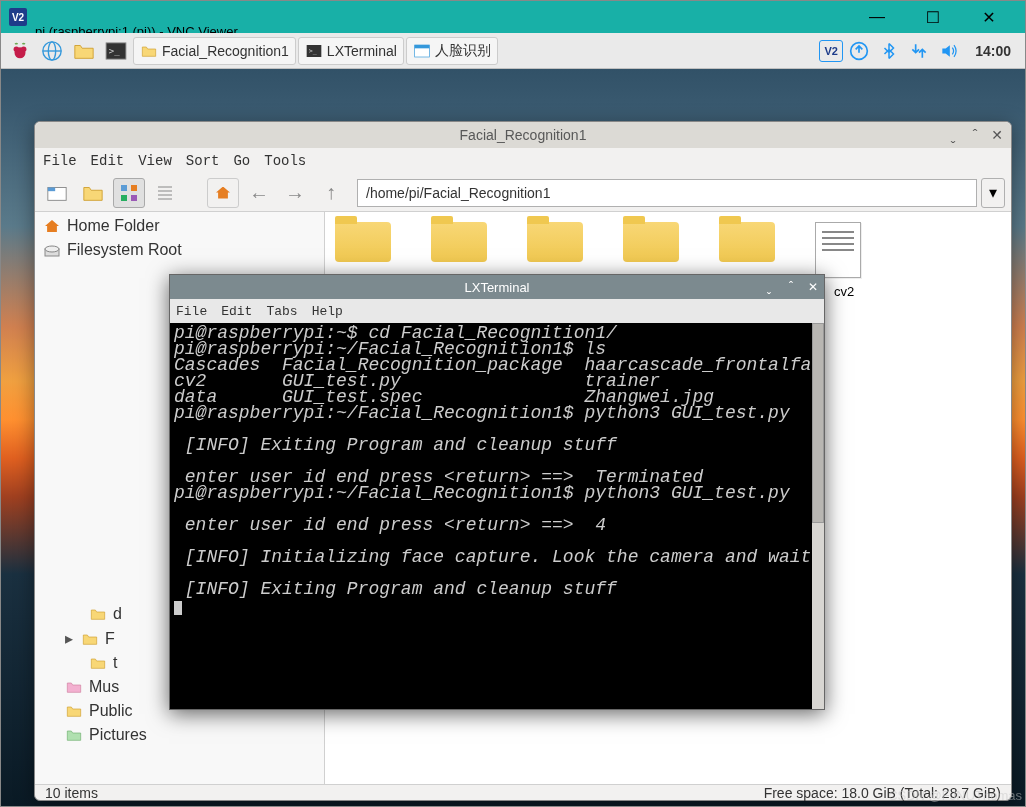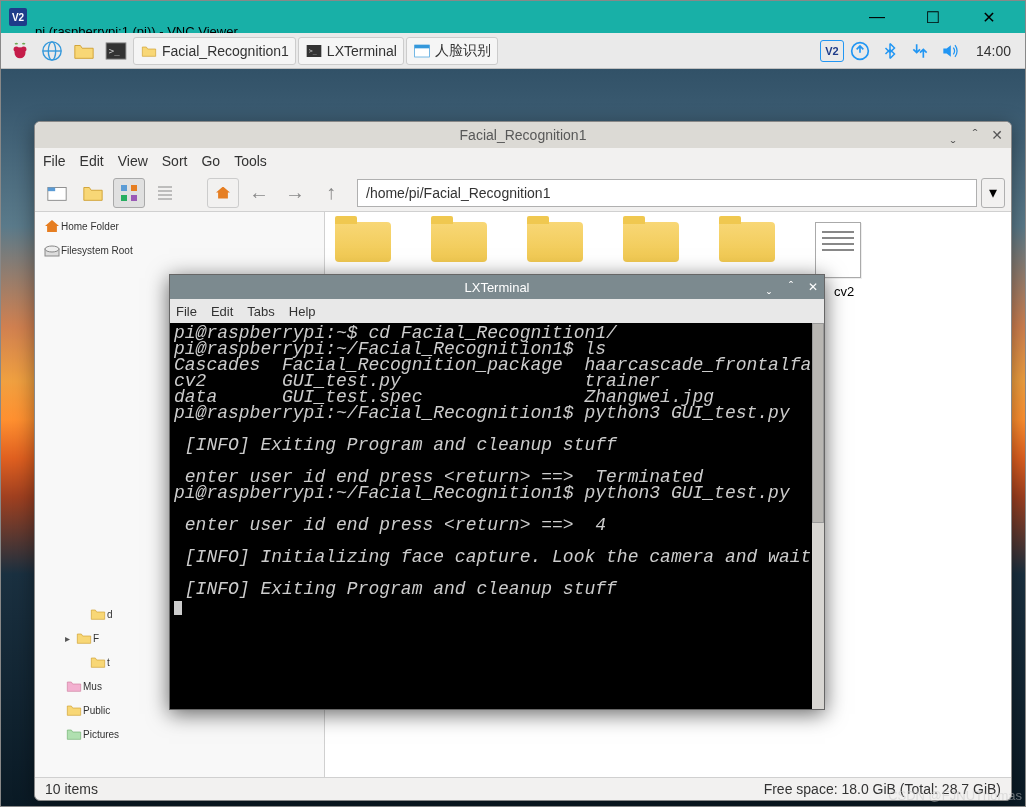--- a/index.html
+++ b/index.html
@@ -105,21 +105,21 @@
   border-radius: 3px;
   cursor: pointer;
   font-size: 14px;
   color: #333;
   gap: 4px;
   max-width: 195px;
   overflow: hidden;
 }
 .tb-task .ticon { width: 18px; height: 18px; display:flex; align-items:center; justify-content:center; }
 .tb-spacer { flex: 1; }
-.tb-clock { padding: 0 10px; font-size: 14px; color: #333; }
+.tb-clock { padding: 0 10px; font-size: 14px; color: #333; font-weight: bold; }
 .tb-sysicon {
   width: 28px; height: 28px;
   display: flex; align-items: center; justify-content: center;
   color: #2196f3;
   font-size: 18px;
   cursor: pointer;
 }
 
 
 .fm-window {
@@ -162,21 +162,21 @@
 }
 .fm-menubar {
   height: 26px;
   display: flex;
   align-items: center;
   padding: 0 8px;
   gap: 14px;
   font-size: 14px;
   color: #333;
 }
-.fm-menuitem { cursor: pointer; }
+.fm-menuitem { cursor: pointer; font-family: Liberation Mono, monospace; }
 .fm-toolbar {
   height: 38px;
   display: flex;
   align-items: center;
   padding: 0 6px;
   gap: 4px;
   border-bottom: 1px solid #d0d0d0;
 }
 .fm-toolbtn {
   width: 32px; height: 30px;
@@ -209,21 +209,22 @@
   width: 290px;
   border-right: 1px solid #d0d0d0;
   background: #f8f8f8;
   overflow-y: auto;
   padding: 2px;
 }
 .fm-sideitem {
   display: flex;
   align-items: center;
   padding: 3px 6px;
-  font-size: 10px;
+  gap: 6px;
+  font-size: 16px;
   color: #333;
   cursor: pointer;
 }
 .fm-sideitem.indent { padding-left: 28px; }
 .fm-sideitem.indent2 { padding-left: 52px; }
 .fm-sideitem .sicon { width: 18px; height: 18px; display:flex; align-items:center; justify-content:center; font-size:14px; }
 .fm-folders {
   flex: 1;
   padding: 10px;
   display: flex;
@@ -253,21 +254,21 @@
   background: #fff;
   border: 1px solid #aaa;
   box-shadow: 1px 1px 0 #eee;
   display: flex;
   flex-direction: column;
   padding: 8px 6px;
   gap: 4px;
 }
 .file-page div { height: 2px; background: #888; }
 .fm-status {
-  height: 23px;
+  height: 16px;
   border-top: 1px solid #d0d0d0;
   display: flex;
   align-items: center;
   padding: 0 10px;
   font-size: 14px;
   color: #333;
   justify-content: space-between;
 }
 .home-icon-sm {
   width: 14px; height: 12px;

